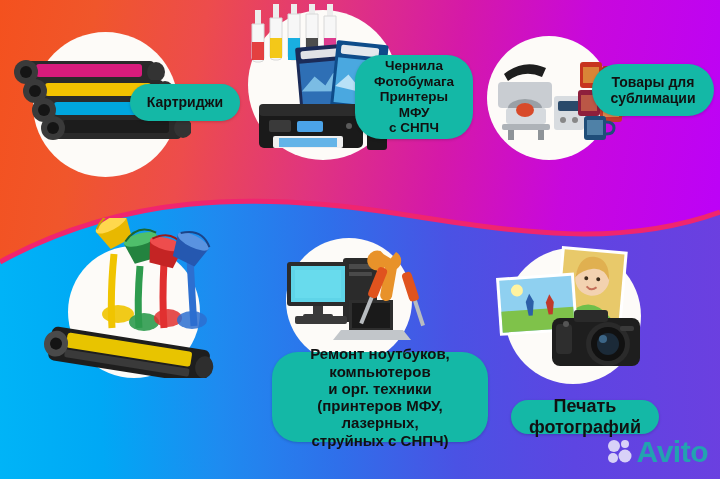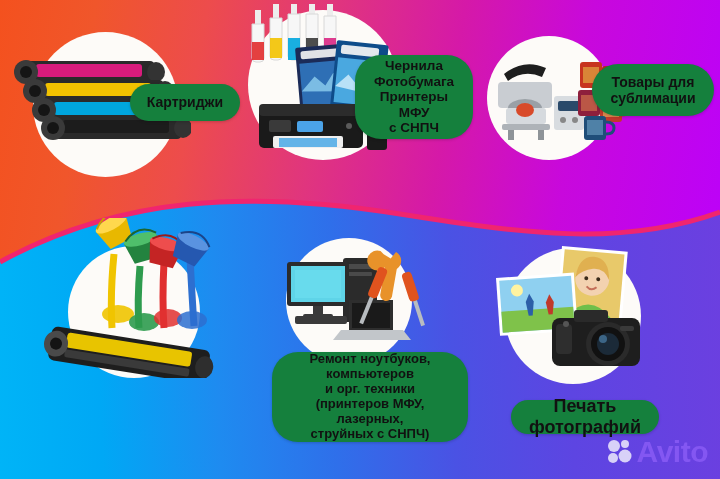--- a/index.html
+++ b/index.html
@@ -30,38 +30,38 @@
 
   
   .circle {
     position:absolute; border-radius:50%;
     background:#FDFBF8;
   }
   .cluster { position:absolute; }
 
   
   .pill {
-    position:absolute; background:#15803d;
+    position:absolute; background:#14b8a6;
     border-radius:26px;
     display:flex; align-items:center; justify-content:center;
     text-align:center; color:#111;
     font-weight:bold; line-height:1.15;
     box-shadow:0 1px 3px rgba(0,0,0,.18);
     padding:7px 14px;
     white-space:pre-line;
   }
 
   
   .avito {
     position:absolute; right:12px; bottom:10px;
     display:flex; align-items:center; gap:5px;
     opacity:.82;
   }
   .avito-word {
-    color:#8b5cf6; font-size:30px; font-weight:bold;
+    color:#14b8a6; font-size:30px; font-weight:bold;
     letter-spacing:-.5px;
   }
 </style>
 </head>
 <body>
 
 <div id="banner">
 
   <div class="bg-top"></div>
   <div class="bg-bottom"></div>
@@ -294,21 +294,21 @@
 
     <g transform="translate(96,26) rotate(22)">
       <rect x="0" y="0" width="10" height="32" rx="4" fill="#E0531E"></rect>
       <rect x="3" y="32" width="4" height="28" fill="#B8BCC0"></rect>
     </g>
     <g transform="translate(118,34) rotate(-18)">
       <rect x="0" y="0" width="10" height="30" rx="4" fill="#E0531E"></rect>
       <rect x="3" y="30" width="4" height="26" fill="#B8BCC0"></rect>
     </g>
   </svg>
-  <div class="pill" style="left:272px;top:352px;width:196px;height:90px;font-size:13px;">Ремонт ноутбуков,
+  <div class="pill" style="left:272px;top:352px;width:216px;height:90px;font-size:15px;">Ремонт ноутбуков,
 компьютеров
 и орг. техники
 (принтеров МФУ, лазерных,
 струйных с СНПЧ)</div>
 
   <div class="circle" style="left:505px;top:248px;width:136px;height:136px;"></div>
   <svg class="cluster" style="left:492px;top:244px;" width="170" height="140" viewBox="0 0 170 140">
 
     <g transform="translate(70,2) rotate(5)">
       <rect x="0" y="0" width="66" height="72" fill="#FFFFFF"></rect>

